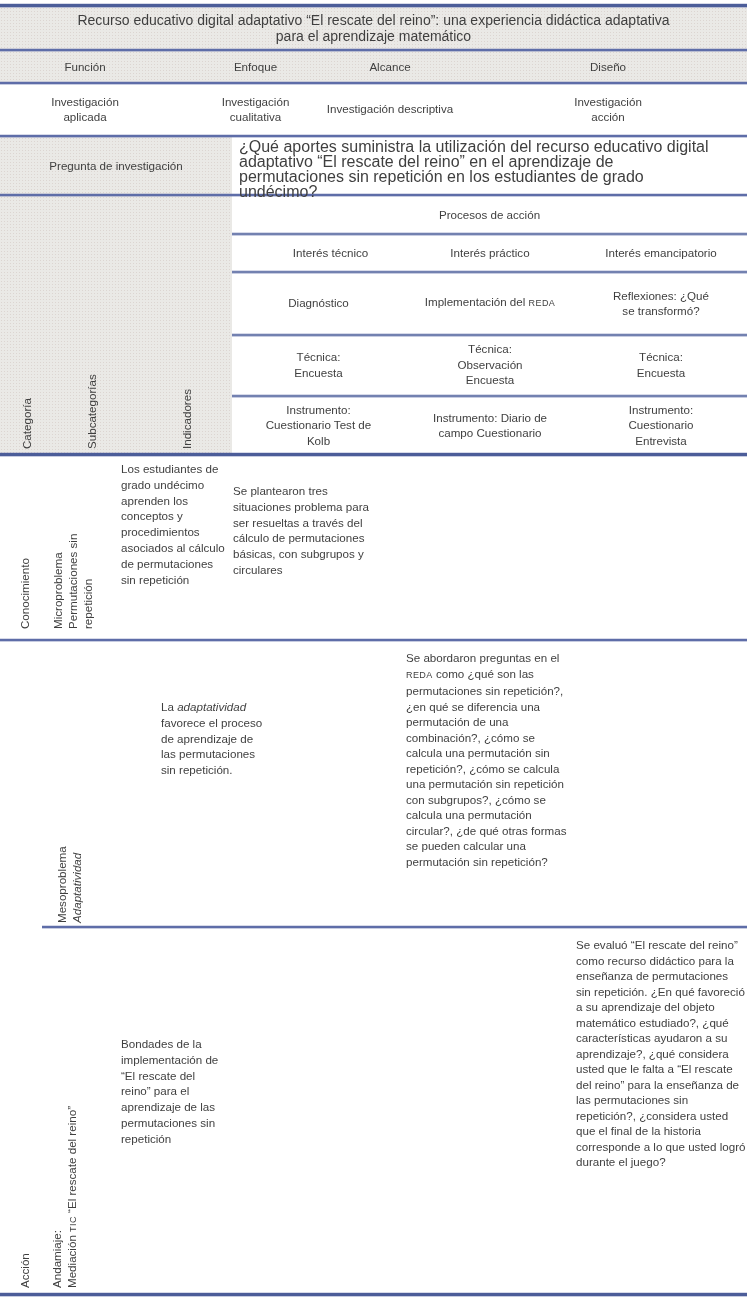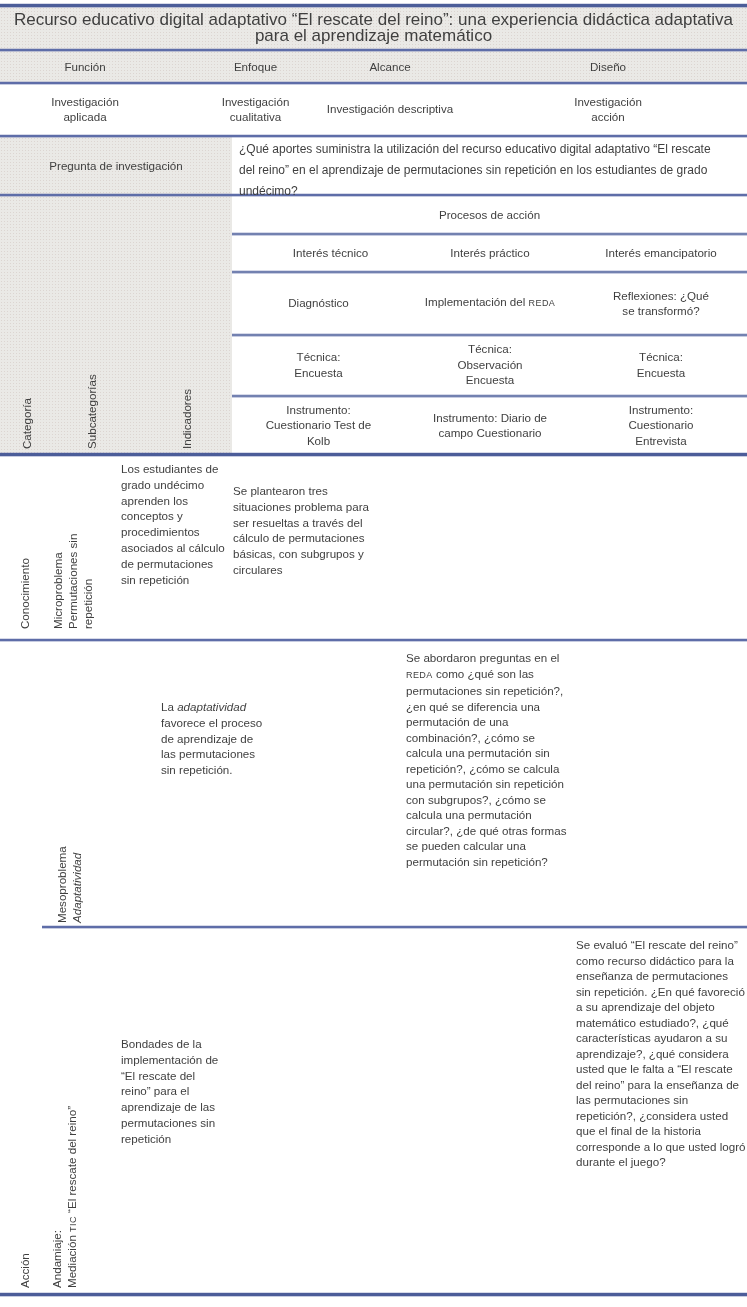--- a/index.html
+++ b/index.html
@@ -34,23 +34,23 @@
   .para{position:absolute;text-align:left;}
   .vlabel{
     position:absolute;
     transform:rotate(-90deg);transform-origin:0 0;
     text-align:left;line-height:15px;white-space:nowrap;
   }
   .vlabel .vline{white-space:nowrap;}
   .title-block{
     position:absolute;top:7px;left:0;width:747px;height:42px;
     display:flex;flex-direction:column;align-items:center;justify-content:center;
-    font-size:17px;line-height:16px;text-align:center;
+    font-size:14px;line-height:16px;text-align:center;
   }
-  .qtext{line-height:21px;font-size:12px;}
+  .qtext{line-height:15px;font-size:16px;}
   .sc{font-size:0.78em;letter-spacing:0.4px;}
   .it{font-style:italic;}
 </style>
 </head>
 <body>
 
 <div id="stage">
 
   <div class="gcell" style="top:7px;left:0;width:747px;height:42px;"></div>
   <div class="gcell" style="top:51px;left:0;width:747px;height:31px;"></div>

